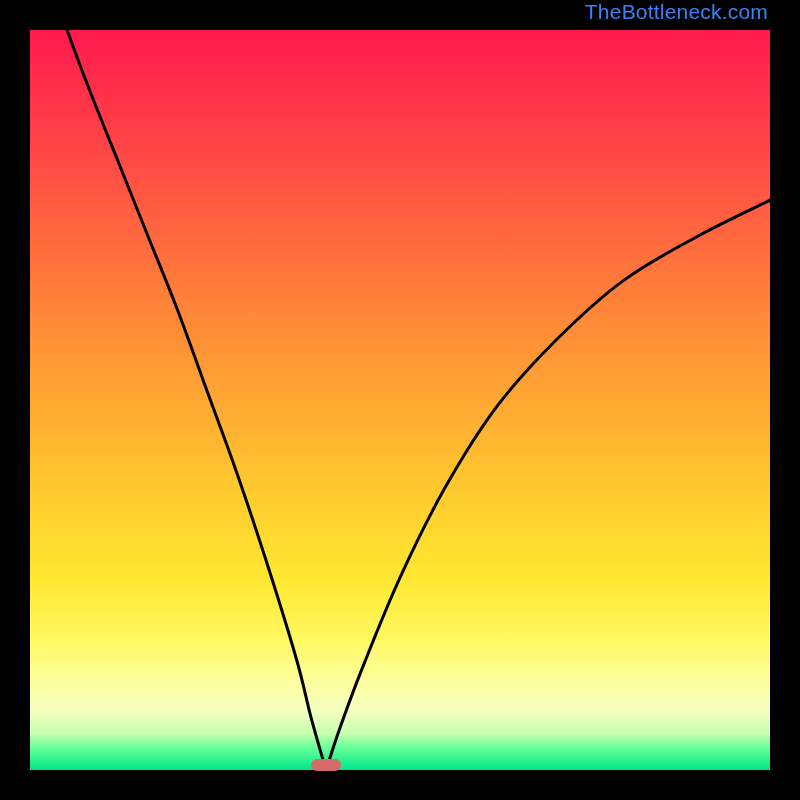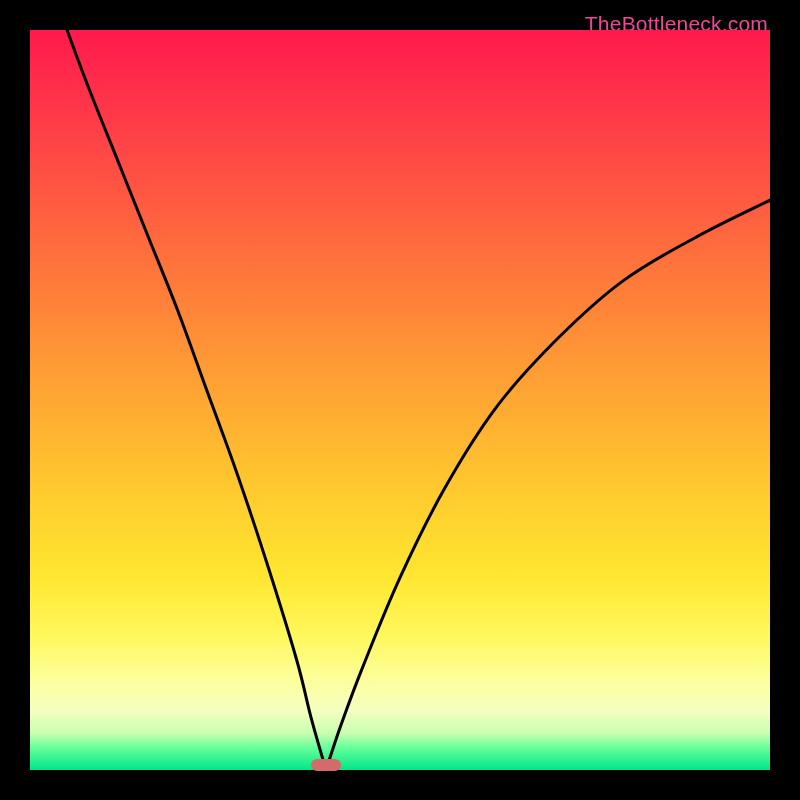--- a/index.html
+++ b/index.html
@@ -34,23 +34,23 @@
       #fff85e 82%,
       #fdff9e 88%,
       #f4ffc0 92%,
       #c9ffb0 95%,
       #66ff99 97%,
       #00e68a 100%
     );
   }
   .watermark {
     position: absolute;
-    top: 12px;
+    top: 0;
     right: 32px;
-    color: #ec4899;
+    color: #3b82f6;
     font-size: 21px;
     font-weight: 500;
     letter-spacing: 0.2px;
     user-select: none;
   }
   svg.curve {
     position: absolute;
     left: 0; top: 0;
     width: 100%;
     height: 100%;

